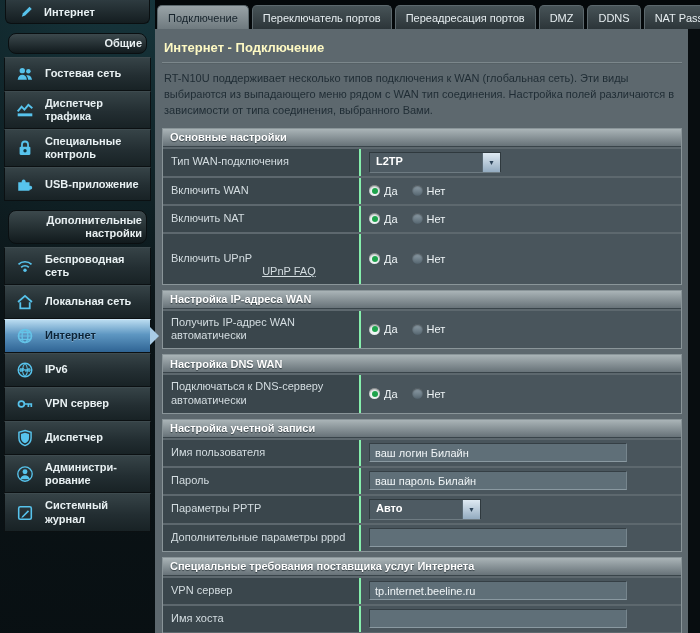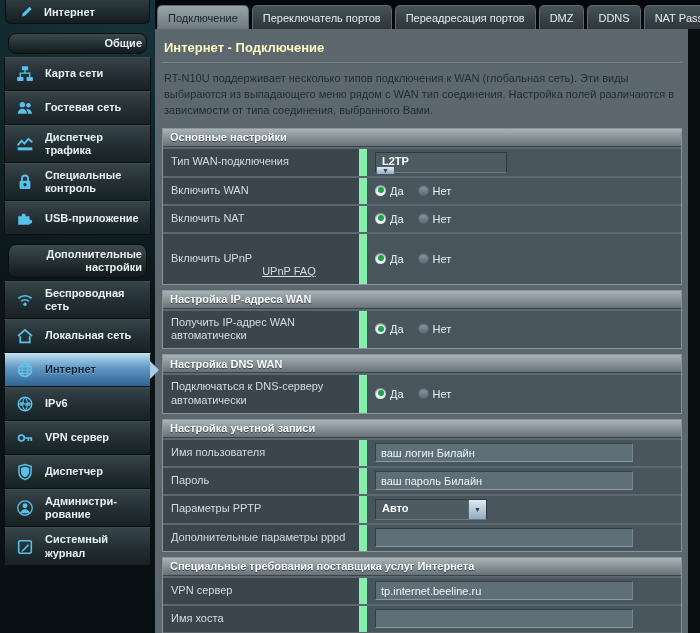--- a/index.html
+++ b/index.html
@@ -47,34 +47,34 @@
   .divider{height:2px;background:linear-gradient(#8f9a9e,#434e53);margin-bottom:7px;}
   .desc{color:#1f2c34;font-size:11px;line-height:1.45;padding:0 6px 9px 2px;}
 
   .section{border:1px solid #8a9599;margin-bottom:5px;}
   .sec-head{height:17px;display:flex;align-items:center;padding:0 7px;font-size:11px;font-weight:bold;
     color:#fff;text-shadow:0 1px 1px #323d42;
     background:linear-gradient(#aab4b7,#67727 8);
     background:linear-gradient(#aab4b7,#677278);border-bottom:1px solid #39444a;}
   .row{display:flex;min-height:26px;margin-top:2px;}
   .cell-l{flex:0 0 182px;background:#3a464c;color:#d4dde1;font-size:11px;line-height:1.25;
-    padding:5px 6px 5px 8px;display:flex;align-items:center;gap:10px;border-right:8px solid #86efac;}
+    padding:5px 6px 5px 8px;display:flex;align-items:center;gap:10px;border-right:2px solid #86efac;}
   .cell-r{flex:1;background:#49555c;display:flex;align-items:center;padding:3px 8px;gap:6px;}
 
   .lnk{color:#d4dde1;text-decoration:underline;cursor:pointer;font-size:11px;margin-top:26px;}
 
-  .ropt{display:flex;align-items:flex-start;gap:4px;color:#eef4f6;font-size:11px;cursor:pointer;margin-right:8px;}
+  .ropt{display:flex;align-items:center;gap:4px;color:#eef4f6;font-size:11px;cursor:pointer;margin-right:8px;}
   .rdo{width:11px;height:11px;border-radius:50%;position:relative;
     background:linear-gradient(#93a3ad,#55656f);box-shadow:inset 0 1px 2px rgba(0,0,0,.55);}
   .rdo.on{background:#f2f6f7;}
   .rdo.on::after{content:"";position:absolute;left:2.5px;top:2.5px;width:6px;height:6px;border-radius:50%;background:#1ea34c;}
 
   .sel{height:19px;background:#4e5b63;border:1px solid #2f393e;border-bottom-color:#6e7b82;
     display:flex;align-items:stretch;cursor:pointer;}
-  .sel.w-l2tp{width:130px;flex-direction:column;}
+  .sel.w-l2tp{width:130px;}
   .sel.w-auto{width:110px;}
   .sel-text{flex:1;color:#fff;font-size:11px;font-weight:bold;padding:2px 6px 0;}
   .sel-btn{width:17px;background:linear-gradient(#dfeaf3,#93abc0);border-left:1px solid #5a6a74;
     display:flex;align-items:center;justify-content:center;}
   .sel-btn::after{content:"▼";font-size:7px;color:#2c4358;}
 
   .txt{width:246px;height:15px;background:#5f6f78;border:1px solid #353f45;
     border-bottom-color:#8a99a1;border-right-color:#76858d;
     color:#f0f5f7;font-size:11px;padding:1px 5px;font-family:inherit;}
   .txt.short{width:126px;}
@@ -99,33 +99,20 @@
           </svg>
       </span>
       <span class="lbl">Интернет</span>
     </div>
 
     <div class="side-head">Общие</div>
 
     <div class="menu">
       <div class="side-item">
         <span class="icon">
-          <svg width="18" height="18" viewBox="0 0 16 16">
-              <g fill="#57c3ec">
-                <rect x="5.2" y="1" width="5.6" height="3.6" rx="0.6"></rect>
-                <rect x="1" y="10.6" width="5.6" height="3.6" rx="0.6"></rect>
-                <rect x="9.4" y="10.6" width="5.6" height="3.6" rx="0.6"></rect>
-              </g>
-              <path d="M8 4.6v2.6M3.8 10.6V7.2h8.4v3.4" stroke="#57c3ec" stroke-width="1.2" fill="none"></path>
-            </svg>
-        </span>
-        <span class="lbl">Карта сети</span>
-      </div>
-      <div class="side-item">
-        <span class="icon">
           <svg width="18" height="18" viewBox="0 0 16 16" fill="#57c3ec">
               <circle cx="5.6" cy="5" r="2.4"></circle>
               <circle cx="11" cy="5.6" r="2"></circle>
               <path d="M1.5 13c.3-2.8 2-4.3 4.1-4.3s3.8 1.5 4.1 4.3z"></path>
               <path d="M10.4 9.2c1.9 0 3.3 1.3 3.9 3.8h-3.5c-.2-1.6-.8-2.9-1.8-3.6.4-.1.9-.2 1.4-.2z"></path>
             </svg>
         </span>
         <span class="lbl">Гостевая сеть</span>
       </div>
       <div class="side-item">

